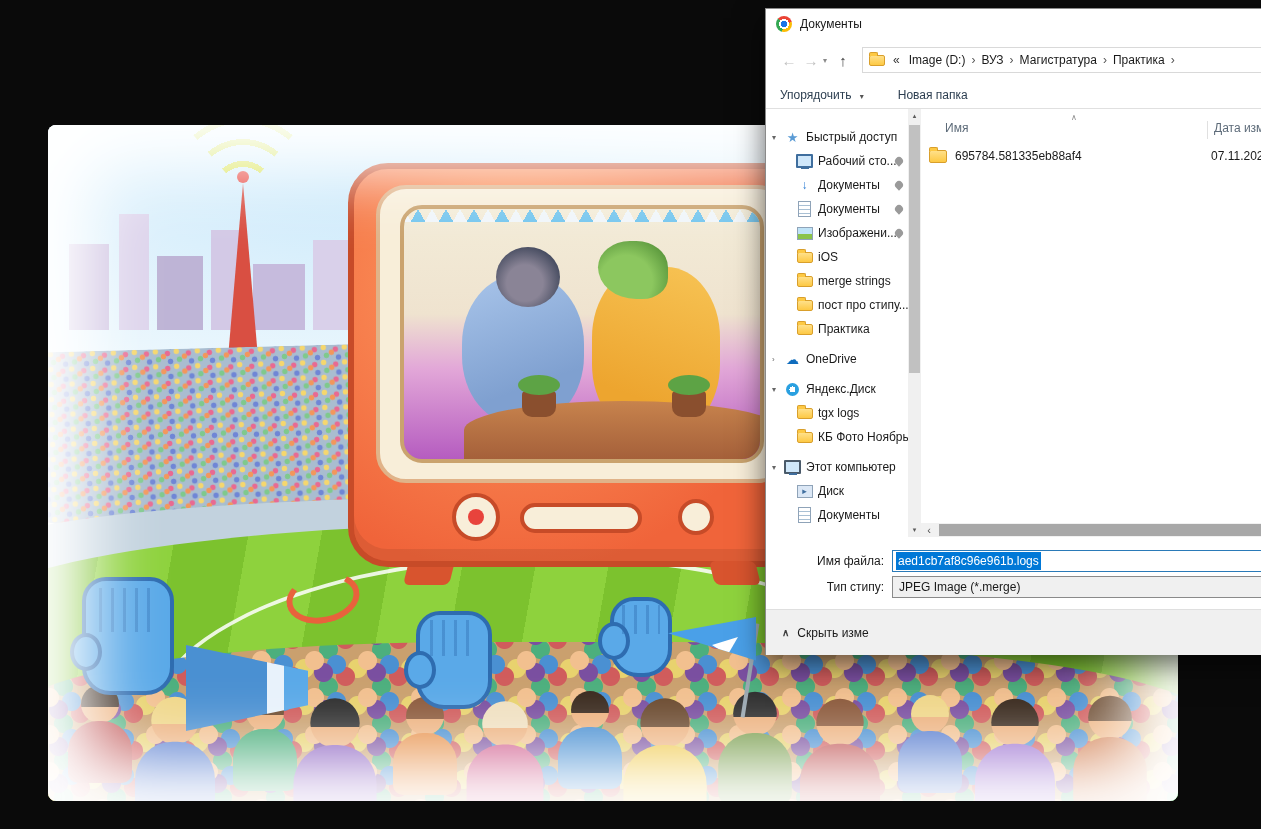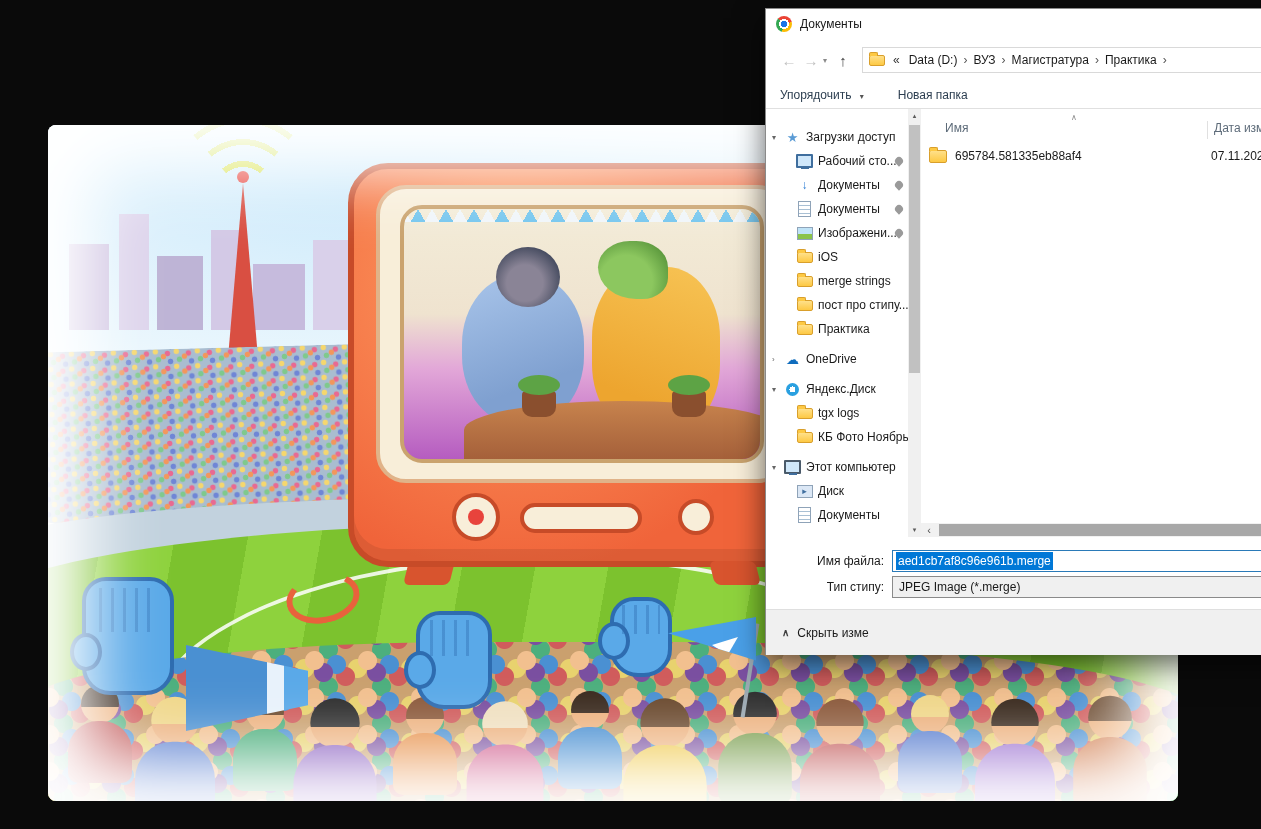--- a/index.html
+++ b/index.html
@@ -290,21 +290,21 @@
     </div>
 
     <div class="navrow">
       <span class="navbtn disabled">←</span>
       <span class="navbtn disabled">→</span>
       <span class="histcaret">▾</span>
       <span class="navbtn">↑</span>
       <div class="addressbar">
         <span class="folder"></span>
         <span class="crumb-ovf">«</span>
-        <span class="crumb">Data (D:)</span>
+        <span class="crumb">Image (D:)</span>
         <span class="crumbsep">›</span>
         <span class="crumb">ВУЗ</span>
         <span class="crumbsep">›</span>
         <span class="crumb">Магистратура</span>
         <span class="crumbsep">›</span>
         <span class="crumb">Практика</span>
         <span class="crumbsep">›</span>
       </div>
     </div>
 
@@ -315,21 +315,21 @@
       </span>
       <span class="cmd">Новая папка</span>
     </div>
 
     <div class="content">
 
       <div class="sidebar">
         <div class="sitem root">
           <span class="chev">▾</span>
           <span class="ic glyph star">★</span>
-          <span class="lbl">Загрузки доступ</span>
+          <span class="lbl">Быстрый доступ</span>
         </div>
         <div class="sitem child">
           <span class="ic desktop"></span>
           <span class="lbl">Рабочий сто...</span>
           <span class="pin"></span>
         </div>
         <div class="sitem child">
           <span class="ic glyph dl">↓</span>
           <span class="lbl">Документы</span>
           <span class="pin"></span>
@@ -426,21 +426,21 @@
           <span class="harr">‹</span>
           <div class="hthumb"></div>
         </div>
       </div>
     </div>
 
     <div class="fields">
       <div class="frow name">
         <label>Имя файла:</label>
         <div class="fninput">
-          <span class="sel">aed1cb7af8c96e961b.merge</span>
+          <span class="sel">aed1cb7af8c96e961b.logs</span>
         </div>
       </div>
       <div class="frow type">
         <label>Тип стипу:</label>
         <div class="ftselect">
           <span>JPEG Image (*.merge)</span>
         </div>
       </div>
     </div>
 

